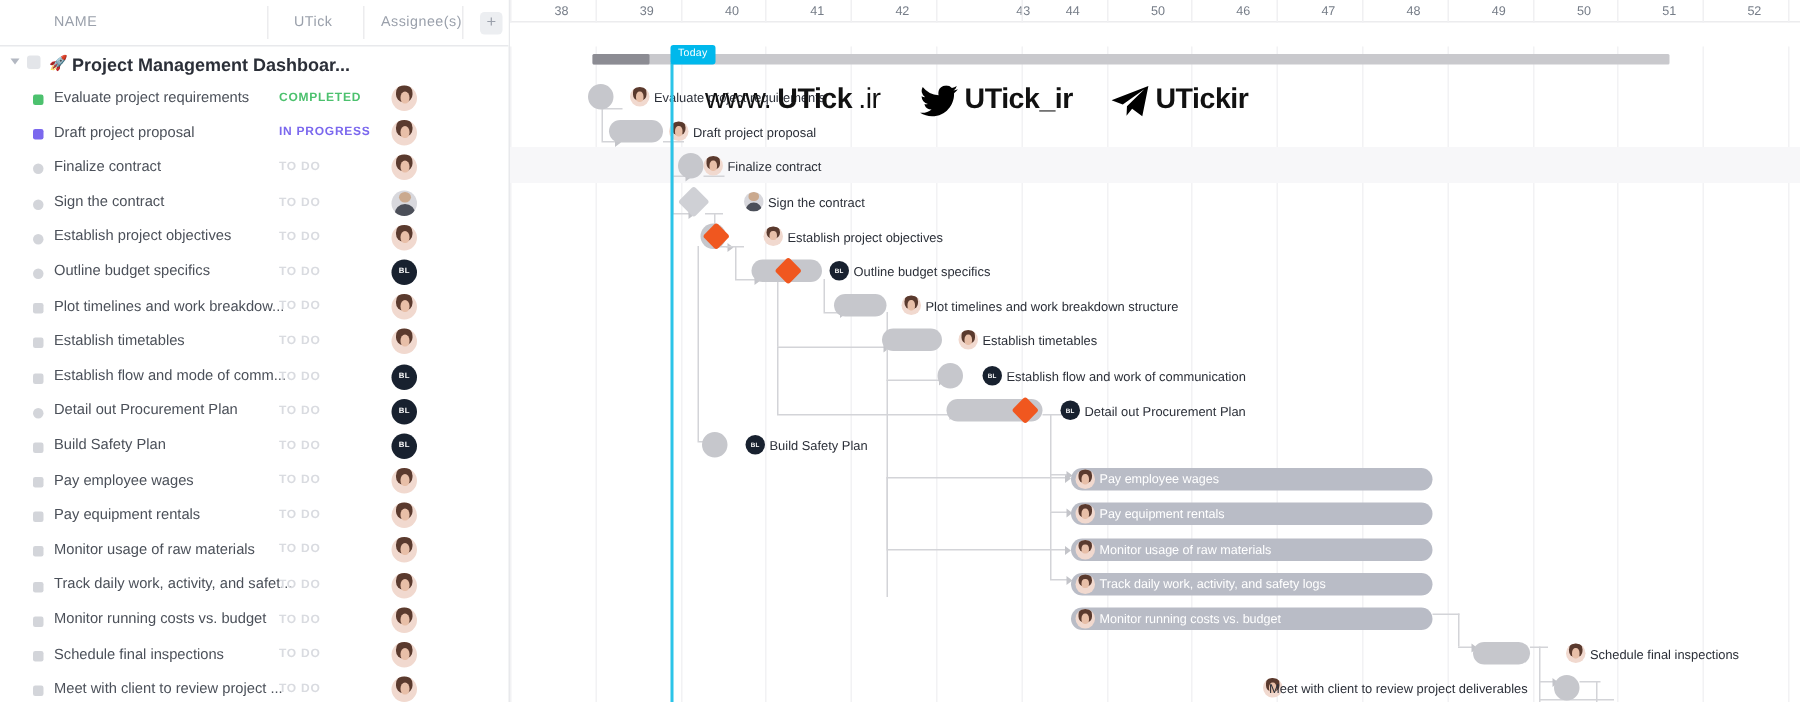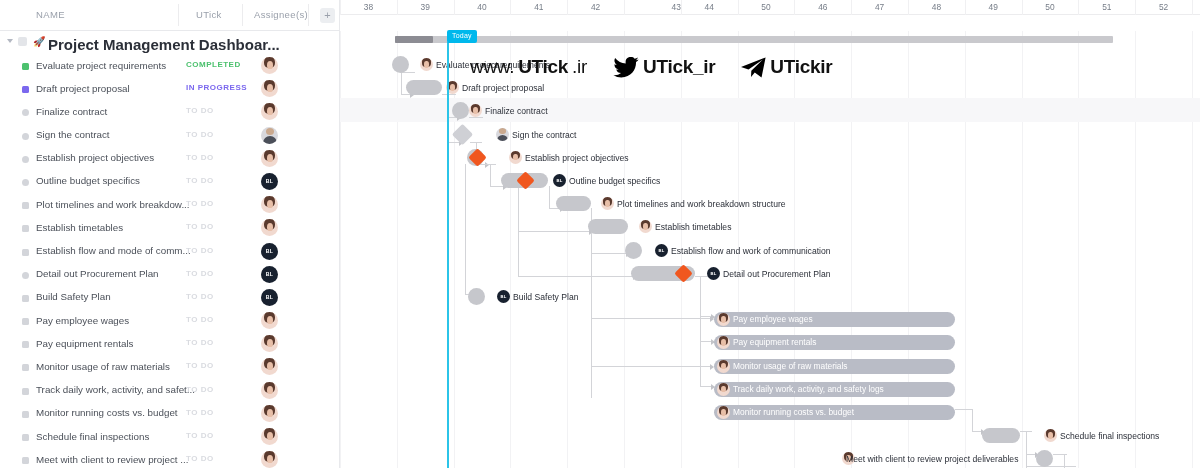--- a/index.html
+++ b/index.html
@@ -24,21 +24,21 @@
       border-radius:3px; background:#eceef1; color:#9aa0ab; font-size:11px;
       line-height:15px; text-align:center; cursor:pointer; }
 
   #project-row { position:relative; height:23px; }
   #project-row .caret { position:absolute; left:7px; top:8px; width:0;height:0;
       border-left:3.5px solid transparent;border-right:3.5px solid transparent;
       border-top:4px solid #b3b8c2; }
   #project-row .sq { position:absolute; left:18px; top:6px; width:9px;height:9px;
       border-radius:2px; background:#e3e5e9; }
   #project-row .rocket { position:absolute; left:33px; top:5px; font-size:10px; }
-  #project-row .ptitle { position:absolute; left:48px; top:5px; font-size:15px;
+  #project-row .ptitle { position:absolute; left:48px; top:5px; font-size:12px;
       color:#2b2f38; font-weight:600; white-space:nowrap; }
 
   .task-row { position:relative; height:23.2px; }
   .task-row .bullet { position:absolute; left:22px; top:9px; width:7px;height:7px;
       border-radius:1.5px; }
   .task-row .bullet.circle { border-radius:50%; }
   .task-row .tname { position:absolute; left:36px; top:5.5px; font-size:9.8px;
       color:#4b5059; white-space:nowrap; }
   .task-row .tstatus { position:absolute; left:186px; top:6px; font-size:8px;
       letter-spacing:.5px; font-weight:600; }
@@ -63,21 +63,21 @@
   #timeline { position:absolute; left:340px; top:0; width:860px; height:468px;
               background:#fff; overflow:hidden; }
 
   #tl-months { position:relative; height:16px; }
   .month-lbl { position:absolute; top:2px; font-size:8.6px; color:#5d6470;
       text-align:center; white-space:nowrap; }
   .month-sep { position:absolute; top:0; height:16px; width:1px; background:#ededf0; }
 
   #tl-weeks { position:relative; height:15px; border-bottom:1px solid #ececee; }
   .week-lbl { position:absolute; top:2px; font-size:8.4px; color:#767d88;
-      text-align:center; width:56px; }
+      text-align:center; width:56px;margin-left:6px; }
   .week-sep { position:absolute; top:0; height:15px; width:1px; background:#f0f0f2; }
 
   #tl-grid { position:absolute; left:0; top:31px; width:860px; height:437px; }
   .vline { position:absolute; top:0; bottom:0; width:1px; background:#f2f2f4; }
 
   .row-band { position:absolute; left:0; width:860px; height:23.2px;
               background:#f7f7f9; }
 
   
   #summary-bar { position:absolute; height:7px; border-radius:1px;

